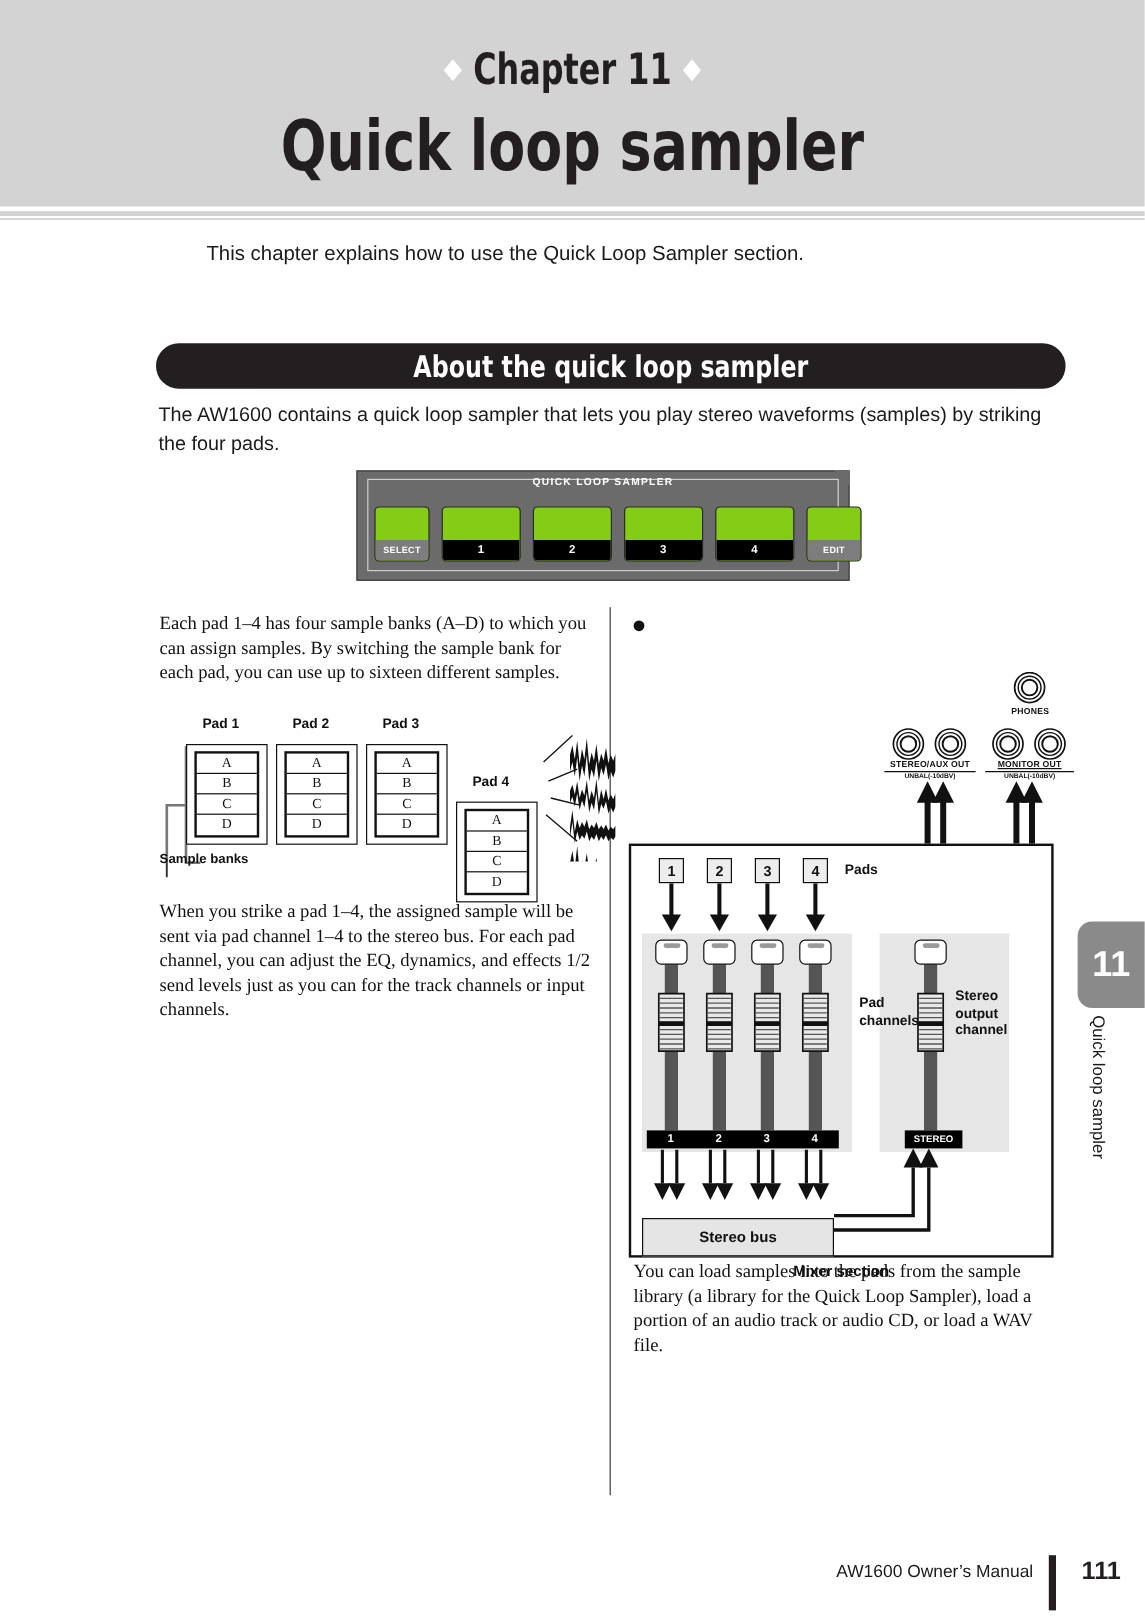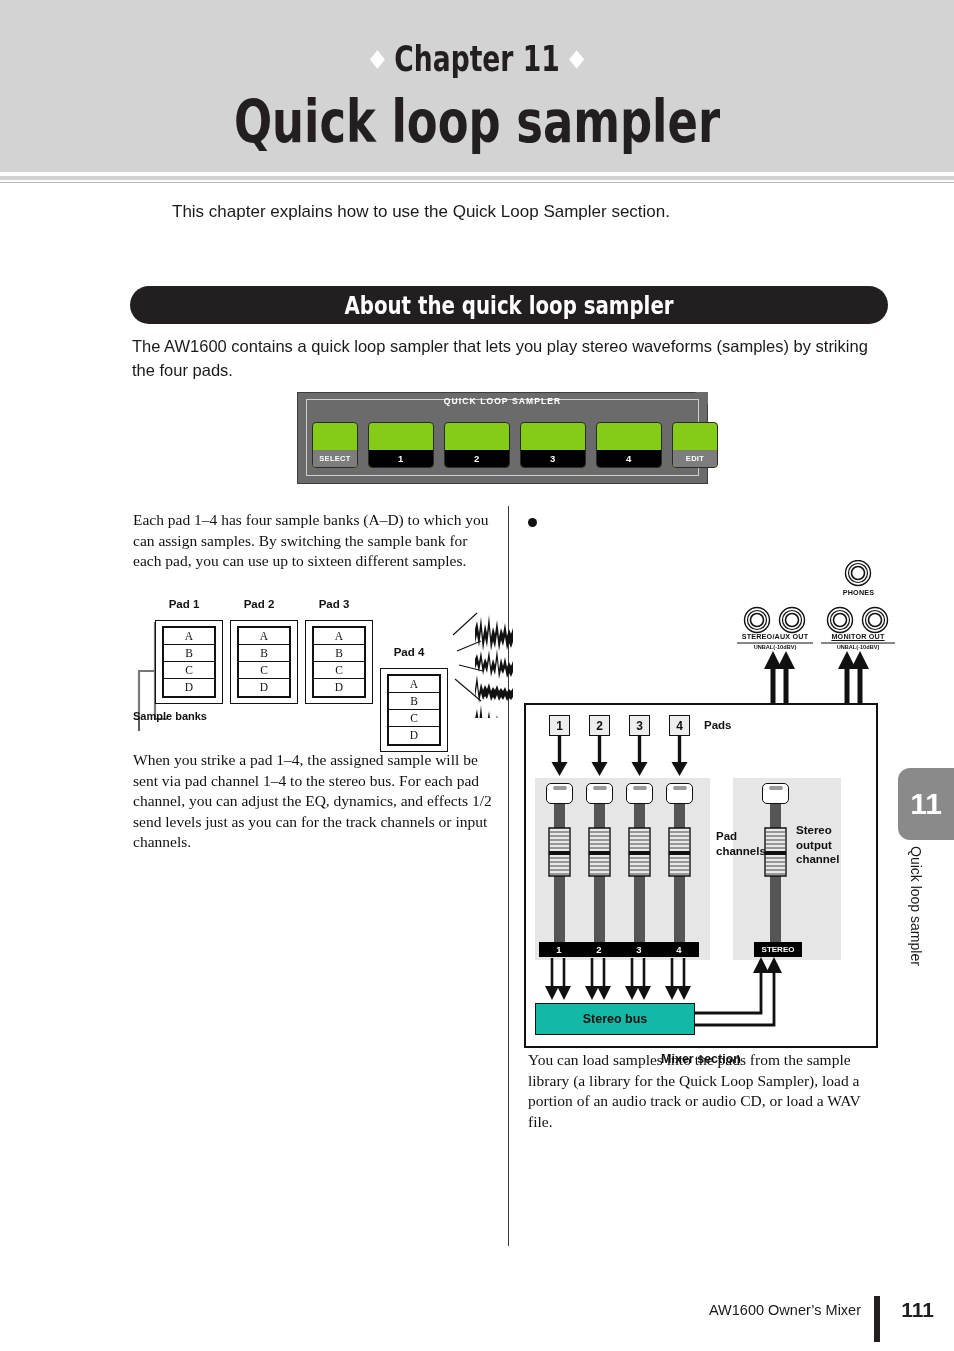--- a/index.html
+++ b/index.html
@@ -191,23 +191,23 @@
   .fader-track { position:absolute; width:11px; background:#555555; }
   .fader-cap { position:absolute; width:25px; height:52px; }
   .ch-bar {
     position:absolute; background:#000000; height:15px;
     display:flex; align-items:center;
   }
   .ch-bar span {
     color:#ffffff; font-size:9.5px; font-weight:bold; text-align:center;
   }
   .stereo-bus {
-    position:absolute; border:1.4px solid #111; background:#14b8a6;
+    position:absolute; border:1.4px solid #111; background:#e5e5e5;
     display:flex; align-items:center; justify-content:center;
-    font-size:12.5px; font-weight:bold; color:#111;
+    font-size:12.5px; font-weight:bold; color:#111;margin-top:12px;
   }
   .chan-lbl {
     position:absolute; font-size:11.5px; font-weight:bold; color:#111;
     line-height:1.28;
   }
 
   .p-right-bottom {
     position:absolute; left:528px; top:1050px; width:350px;
     font-size:15.5px; line-height:1.33; color:#111;
   }
@@ -610,16 +610,16 @@
 <div class="mixer-caption">Mixer section</div>
 
 <div class="p-right-bottom serif">You can load samples into the pads from the sample library (a library for the Quick Loop Sampler), load a portion of an audio track or audio CD, or load a WAV file.</div>
 
 <div class="side-tab">
   <div class="side-tab-num">11</div>
 </div>
 <div class="side-tab-text">Quick loop sampler</div>
 
 <div class="footer">
-  <div class="footer-text">AW1600  Owner’s Mixer</div>
+  <div class="footer-text">AW1600  Owner’s Manual</div>
   <div class="footer-bar"></div>
   <div class="footer-page">111</div>
 </div>
 
 </body></html>

